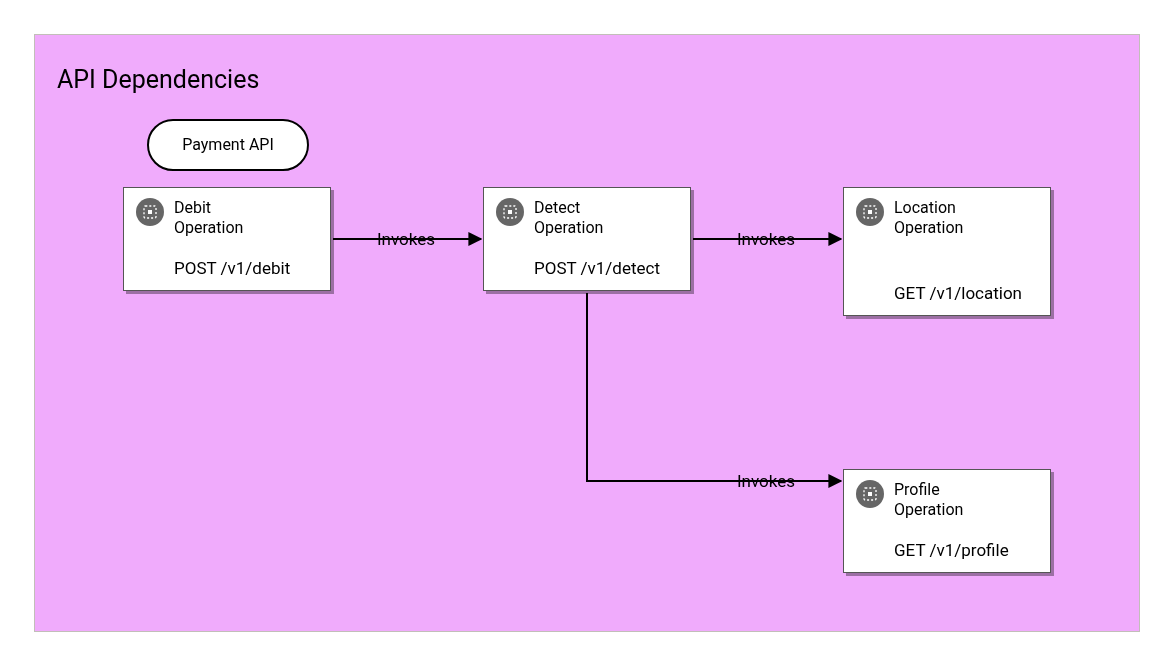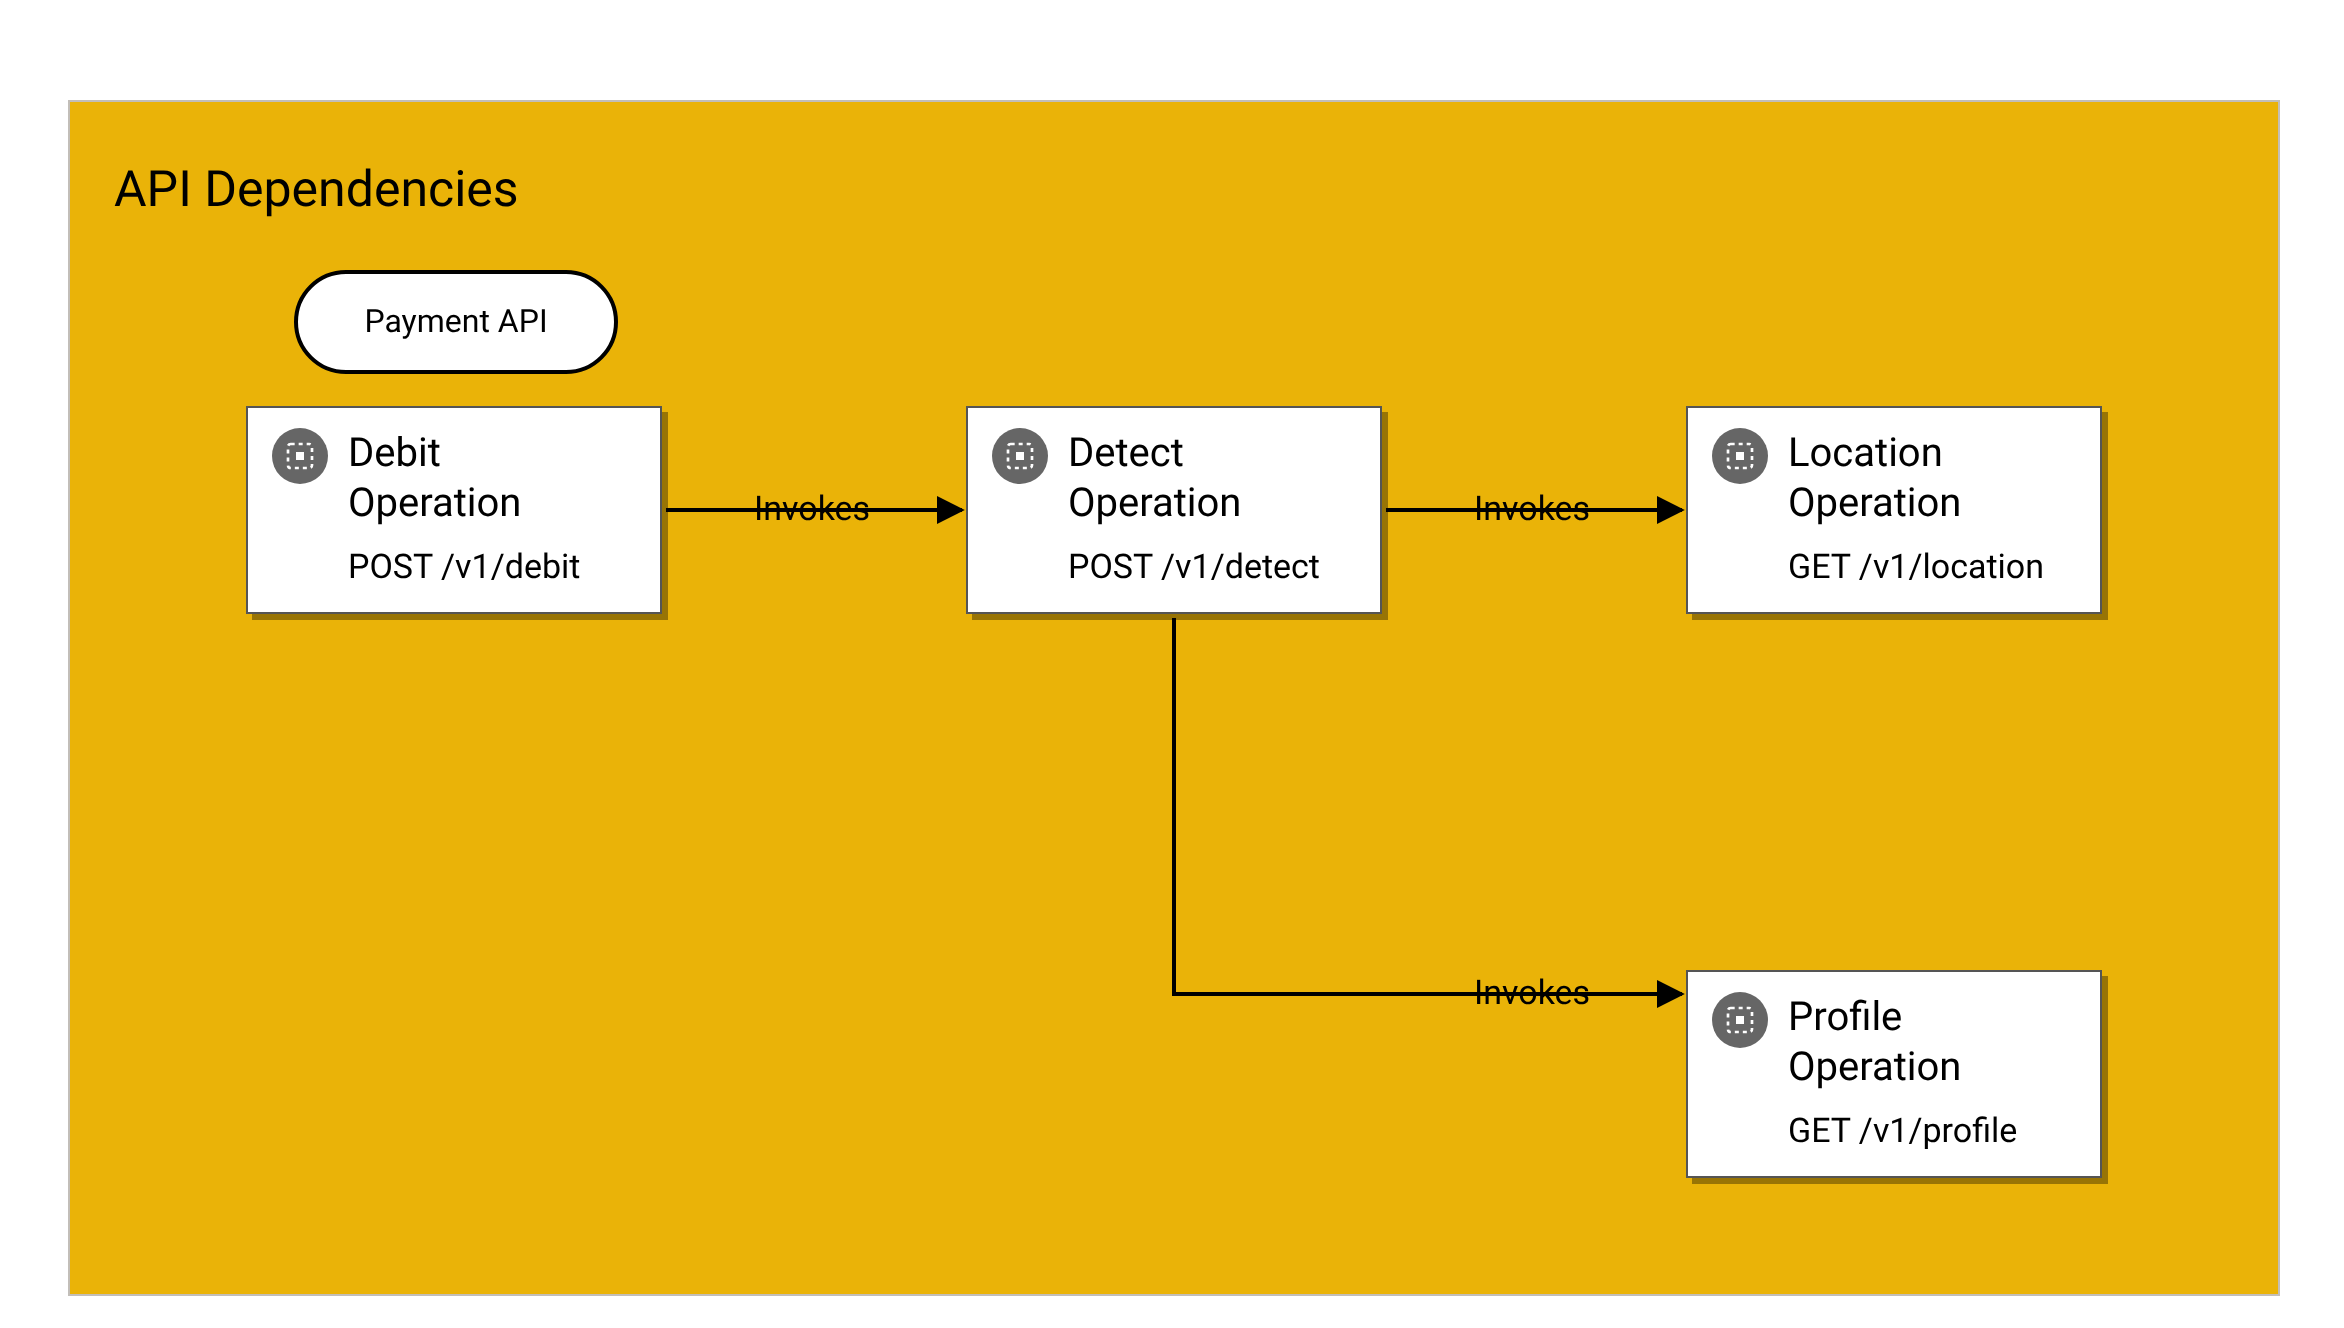--- a/index.html
+++ b/index.html
@@ -6,25 +6,25 @@
     margin: 0;
     padding: 0;
     width: 1172px;
     height: 664px;
     background: #ffffff;
     font-family: -apple-system, BlinkMacSystemFont, "Segoe UI", Roboto, Arial, sans-serif;
     color: #000;
   }
   .canvas {
     position: absolute;
-    top: 50px;
+    top: 34px;
     left: 34px;
     width: 1104px;
     height: 596px;
-    background: #eab308;
+    background: #f0abfc;
     border: 1px solid #c2beb9;
   }
   .title {
     position: absolute;
     font-size: 25px;
     font-weight: 400;
   }
   .pill {
     position: absolute;
     background: #ffffff;
@@ -46,21 +46,21 @@
     box-shadow: 3px 3px 0 0 rgba(0,0,0,0.35);
     box-sizing: border-box;
     padding: 10px 12px 12px 12px;
   }
   .box .box-body {
     display: flex;
     gap: 10px;
     align-items: flex-start;
   }
   .box .op-title {
-    font-size: 20px;
+    font-size: 16px;
     line-height: 1.25;
   }
   .box .endpoint {
     position: absolute;
     left: 50px;
     bottom: 12px;
     font-size: 17px;
   }
   .icon-holder {
     flex: none;
@@ -135,21 +135,21 @@
           </svg>
         </div>
       </div>
       <div class="op-title">
         <span>Detect<br>Operation</span>
       </div>
     </div>
     <div class="endpoint">POST /v1/detect</div>
   </div>
 
-  <div class="box" style="left:808px; top:152px; width:208px; height:104px;">
+  <div class="box" style="left:808px; top:152px; width:208px; height:129px;">
     <div class="box-body">
       <div class="icon-holder">
         <div class="op-icon">
           <svg viewBox="0 0 24 24" fill="none" stroke="#fff" stroke-width="2">
             <rect x="3" y="3" width="18" height="18" rx="2" stroke-dasharray="3 3"></rect>
             <rect x="9" y="9" width="6" height="6" fill="#fff" stroke="none"></rect>
           </svg>
         </div>
       </div>
       <div class="op-title">

